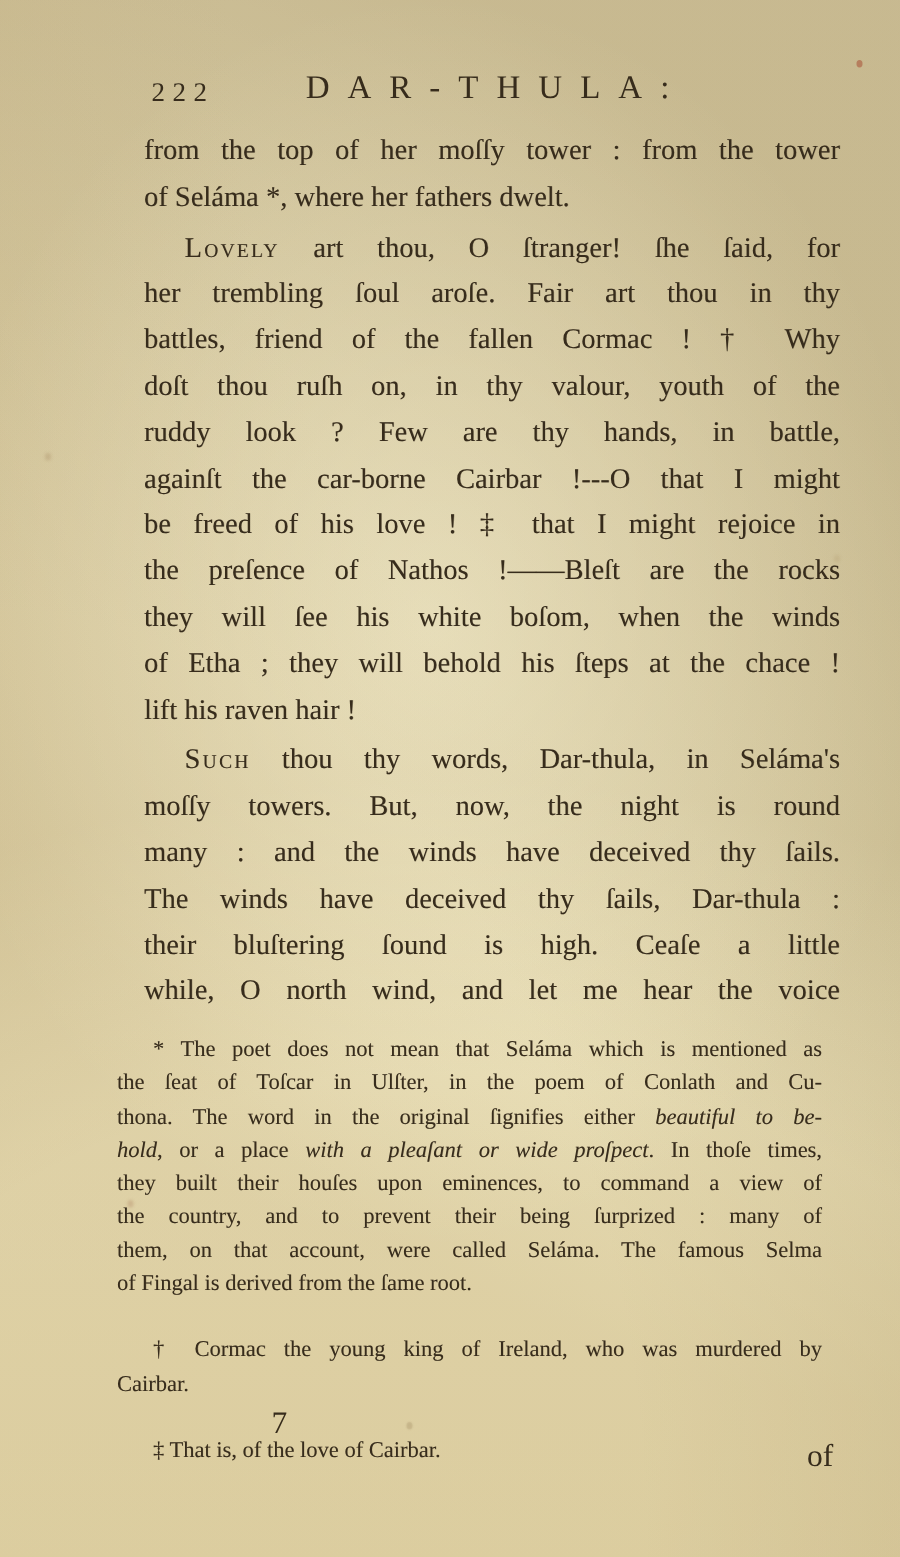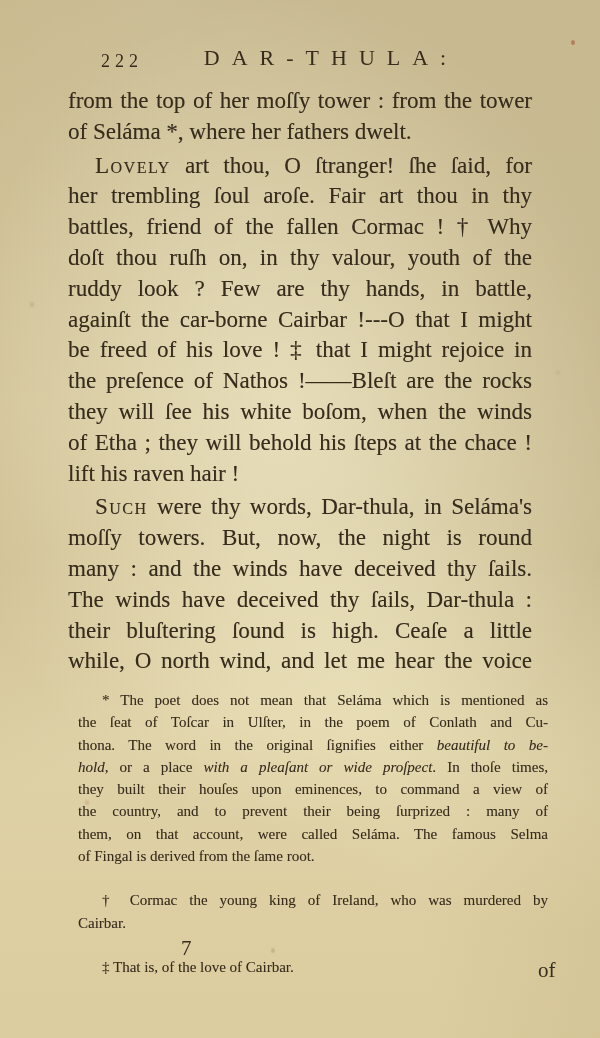--- a/index.html
+++ b/index.html
@@ -31,22 +31,22 @@
     font-size:18px;letter-spacing:5px;
   }
   .header-title{
     position:absolute;left:0;right:0;top:45px;
     text-align:center;text-indent:30px;
     font-size:22px;letter-spacing:12px;
     white-space:nowrap;
     padding-left:32px;
   }
   .main-text{
-    position:absolute;left:68px;top:86px;width:464px;
-    font-size:23px;line-height:30.8px;
+    position:absolute;left:96px;top:86px;width:464px;
+    font-size:19px;line-height:30.8px;
     text-shadow:0.3px 0.3px 0 rgba(55,44,28,0.35);
   }
   .main-text .para{margin:0;}
   .main-text .para + .para{margin-top:3px;}
   .footnotes{
     position:absolute;left:78px;top:689px;width:470px;
     font-size:15px;line-height:22.3px;
     text-shadow:0.2px 0.2px 0 rgba(55,44,28,0.3);
   }
   .footnotes .para + .para{margin-top:22px;}
@@ -87,21 +87,21 @@
         <div class="line"><span>doſt thou ruſh on, in thy valour, youth of the</span></div>
         <div class="line"><span>ruddy look ?  Few are thy hands, in battle,</span></div>
         <div class="line"><span>againſt the car-borne Cairbar !---O that I might</span></div>
         <div class="line"><span>be freed of his love ! ‡ that I might rejoice in</span></div>
         <div class="line"><span>the preſence of Nathos !——Bleſt are the rocks</span></div>
         <div class="line"><span>they will ſee his white boſom, when the winds</span></div>
         <div class="line"><span>of Etha ; they will behold his ſteps at the chace !</span></div>
         <div class="line last"><span>lift his raven hair !</span></div>
       </div>
       <div class="para indent">
-        <div class="line"><span class="sc">Such</span><span> were thy words, Dar-thula, in Seláma's</span></div>
+        <div class="line"><span class="sc">Such</span><span> thou thy words, Dar-thula, in Seláma's</span></div>
         <div class="line"><span>moſſy towers.  But, now, the night is round</span></div>
         <div class="line"><span>many : and the winds have deceived thy ſails.</span></div>
         <div class="line"><span>The winds have deceived thy ſails, Dar-thula :</span></div>
         <div class="line"><span>their bluſtering ſound is high.  Ceaſe a little</span></div>
         <div class="line"><span>while, O north wind, and let me hear the voice</span></div>
       </div>
     </div>
 
   <div class="footnotes">
       <div class="para indent">

